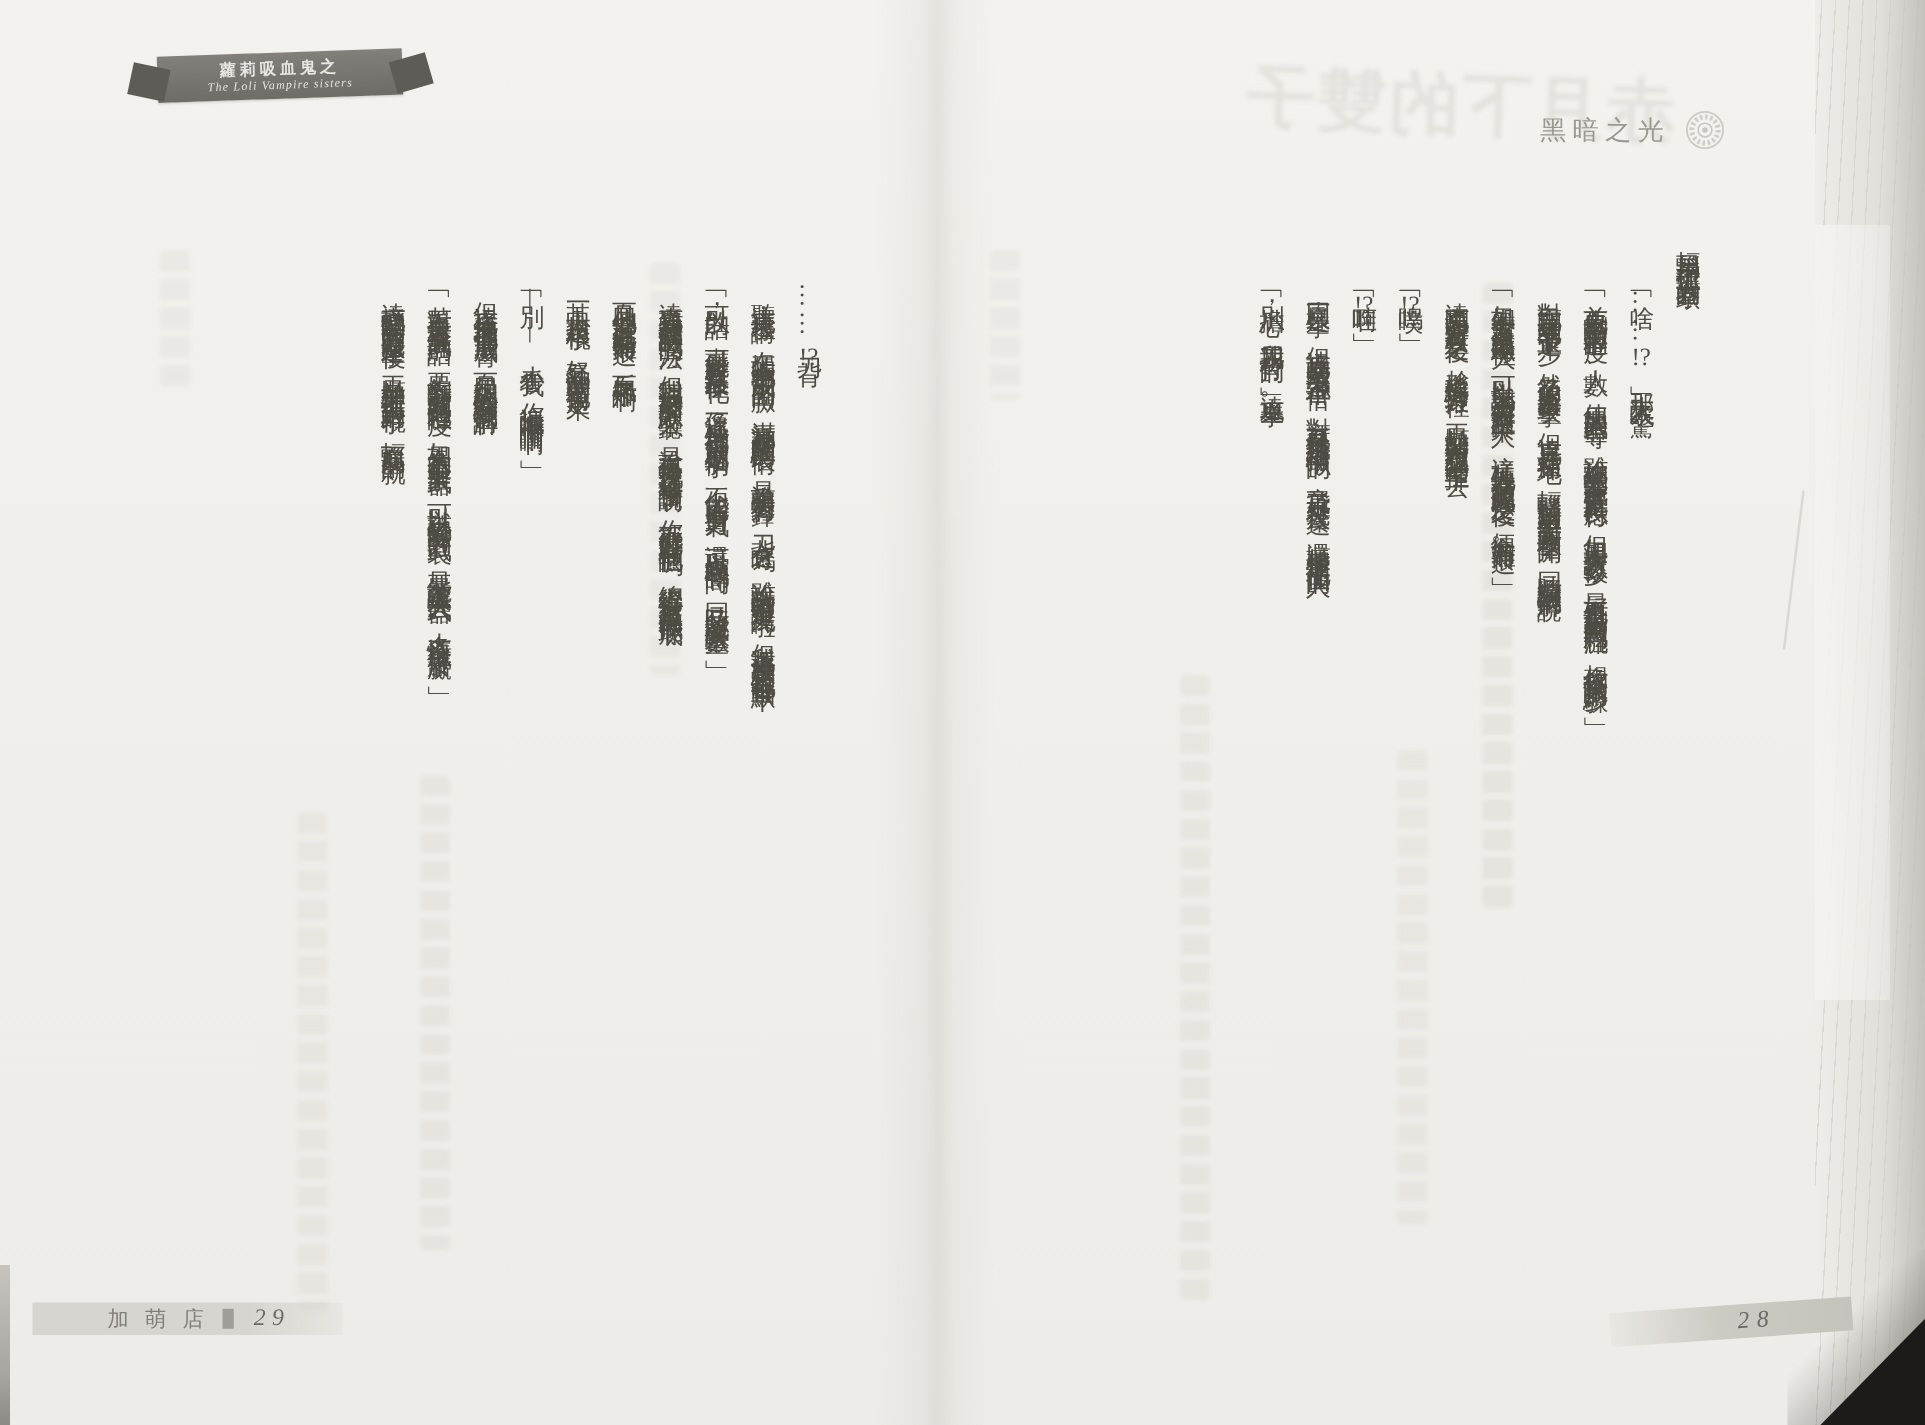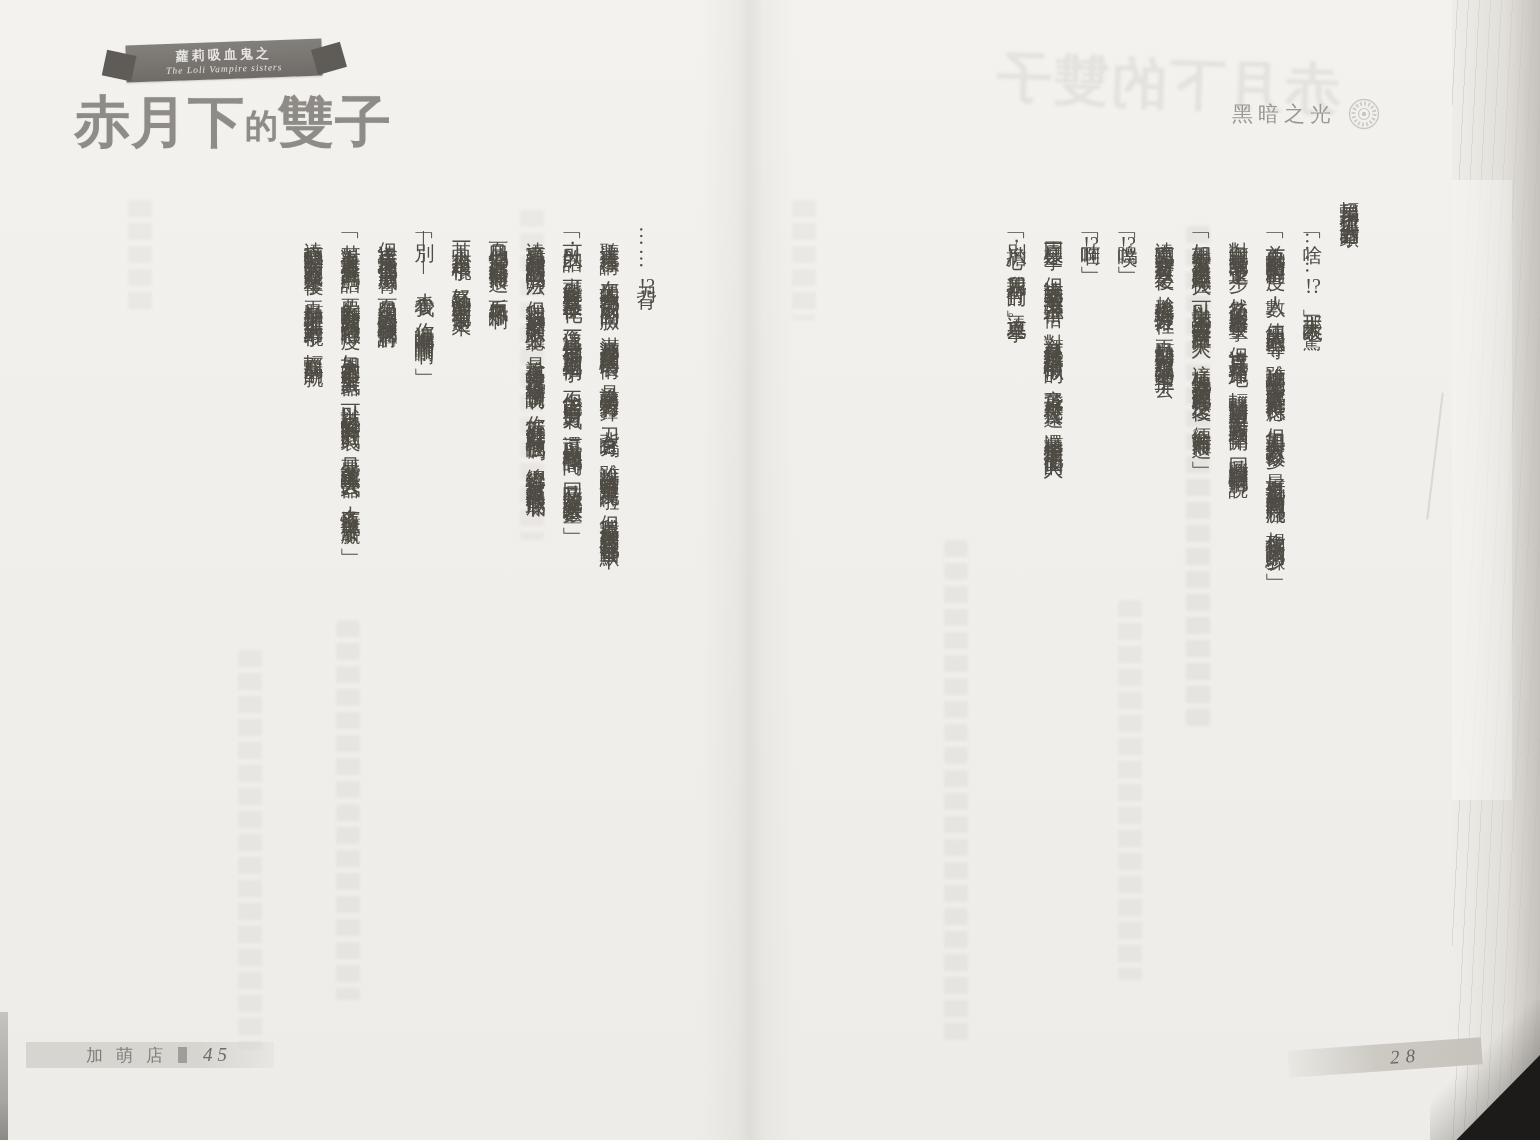--- a/index.html
+++ b/index.html
@@ -71,21 +71,21 @@
   .ribbon:after{right:-22px;transform:rotate(-14deg);}
   .ribbon-line1{display:block;font-size:13px;letter-spacing:3px;font-weight:bold;}
   .ribbon-line2{display:block;font-size:9.5px;letter-spacing:1px;font-style:italic;}
   .book-title{
     margin-top:6px;white-space:nowrap;color:#8f8c87;font-weight:bold;
     text-shadow:0 0 1px rgba(143,140,135,.4);
   }
   .title-big{font-size:56px;letter-spacing:1px;}
   .title-small{font-size:33px;position:relative;top:-4px;}
   
-  .chapter-header{position:absolute;left:1232px;top:96px;display:flex;align-items:center;}
+  .chapter-header{position:absolute;left:1232px;top:86px;display:flex;align-items:center;}
   .chapter-title{font-size:21px;letter-spacing:5px;color:#9b9892;}
   .chapter-emblem{margin-left:10px;opacity:.55;}
   
   .page-text{
     position:absolute;top:186px;height:832px;
     writing-mode:vertical-rl;-webkit-writing-mode:vertical-rl;
     font-size:20px;line-height:1.85;letter-spacing:2.6px;
     color:var(--ink,#4f4b45);
     text-orientation:mixed;
   }
@@ -132,42 +132,39 @@
   <div class="smudge" style="left:238px;top:650px;height:400px;opacity:.4;"></div>
   <div class="smudge" style="left:128px;top:200px;height:110px;opacity:.4;"></div>
   <div class="ghost-title">赤月下的雙子</div>
 
   <div>
     <div class="series-logo">
       <div class="ribbon">
         <span class="ribbon-line1">蘿莉吸血鬼之</span>
         <span class="ribbon-line2">The Loli Vampire sisters</span>
       </div>
-      <div class="book-title">
-        <span class="title-big">赤月下</span><span class="title-small">的</span><span class="title-big">雙子</span>
-      </div>
     </div>
 
     <div class="page-text page-text-left">
         <p class="para indent">……刀背<span class="tcy">!?</span></p>
         <p class="para indent">聽達克這樣講，在場的人全都變成了一副囧臉，滿滿都是想吐槽的表情。是說拳頭還有刀鋒、刀背之分嗎？雖說對方的確是還沒死啦，但我還眞沒想到達克也會幽默一下。</p>
         <p class="para indent">「可以的話，盡可能將攻擊效益最佳化。像這樣一擊就打倒兩人就是個例子，不但能節省自身力氣，還可以縮短戰鬥時間，同時又能減少敵人數量。」</p>
         <p class="para indent">達克難得和我們講解戰鬥的方法，但我卻沒法好好的靜下心來聽。是說爲何要挑現在這種場合說啊？你就不能好好對付他們嗎？總覺得對方被無視的很徹底耶？</p>
         <p class="para indent">而且他們沒有就這樣知難而退，反而氣炸了啊！</p>
         <p class="para indent">其中一人抄起根棍子，怒氣沖沖的朝達克衝了過來：</p>
         <p class="para indent">「別——小看我！你這混帳啊啊啊啊啊啊！」</p>
         <p class="para indent">但達克依舊沒把他們當成威脅，而是很細心的繼續替我們講解：</p>
         <p class="para indent">「若對手像這樣有拿武器的話，要先判斷對方武器的危險程度。如果拿的不是射擊武器，可以試著先解除對方的武裝。只要能讓敵人失去武器，大多情況就等於贏了。」</p>
         <p class="para indent">達克輕鬆閃開對方的幾次連擊後，再順勢伸手抓住對方的棍子，輕而易舉的就</p>
       </div>
 
     <div class="footer-left">
       <span class="footer-left-label">加萌店</span>
       <span class="footer-left-divider"></span>
-      <span class="footer-left-number">45</span>
+      <span class="footer-left-number">29</span>
     </div>
   </div>
 
   <div>
     <div class="chapter-header">
       <span class="chapter-title">黑暗之光</span>
       <svg class="chapter-emblem" width="36" height="36" viewBox="0 0 36 36">
         <circle cx="18" cy="18" r="14.5" fill="none" stroke="#aca9a3" stroke-width="1.4"></circle>
         <circle cx="18" cy="18" r="10.5" fill="none" stroke="#b4b1ab" stroke-width="4" stroke-dasharray="2 2.1"></circle>
         <circle cx="18" cy="18" r="5.5" fill="none" stroke="#a5a29c" stroke-width="1.2"></circle>

